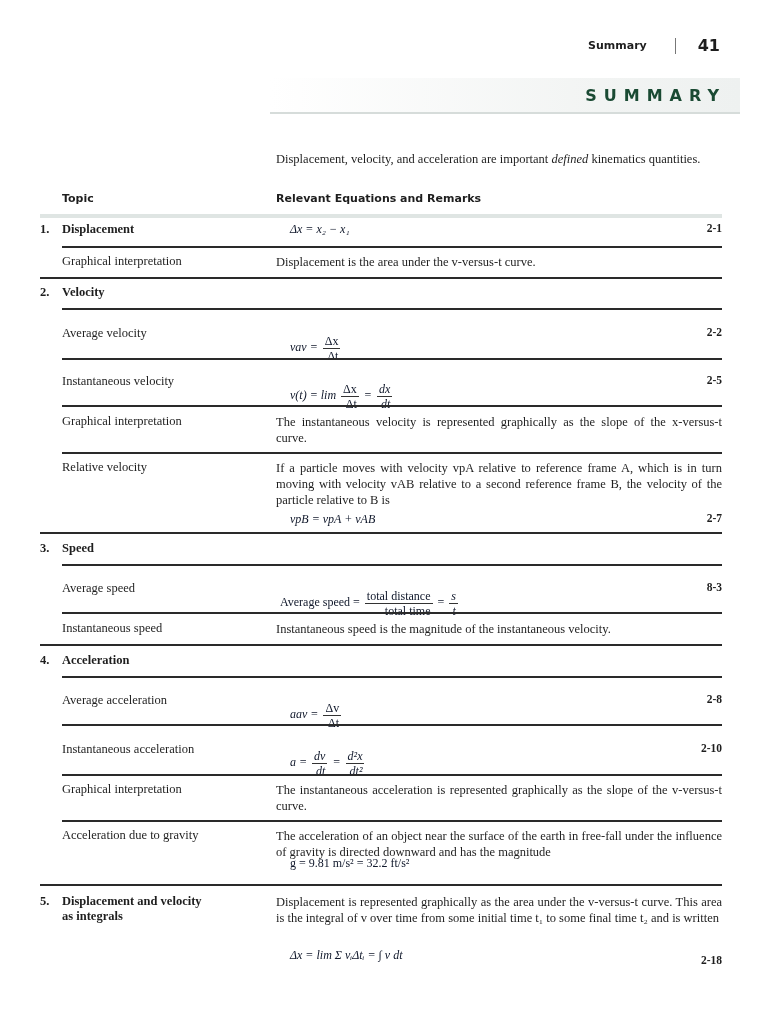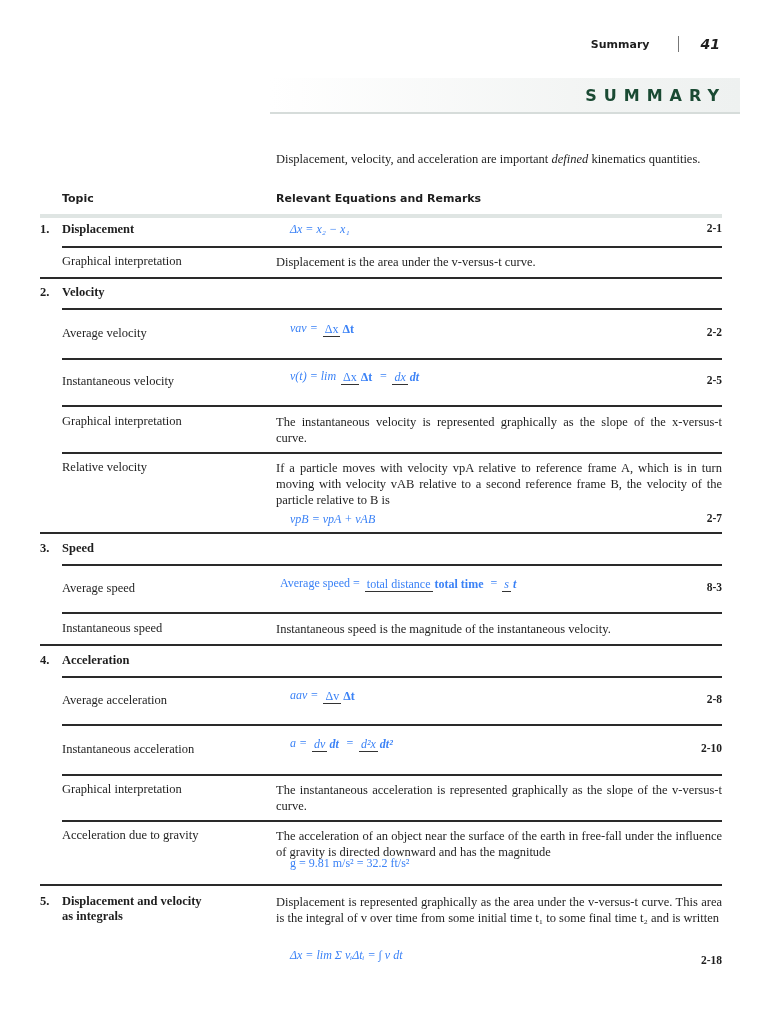--- a/index.html
+++ b/index.html
@@ -1,35 +1,35 @@
 <!DOCTYPE html>
 <html><head>
 <meta charset="utf-8">
 <style>
   html, body { margin: 0; padding: 0; background: #ffffff; }
   body { width: 768px; height: 1024px; position: relative; overflow: hidden; color: #1e1e1e; font-family: "Liberation Serif", serif; }
   .running-head { position: absolute; top: 36px; right: 48px; display: flex; align-items: center; font-family: "DejaVu Sans", sans-serif; font-weight: bold; font-size: 11px; }
   .running-head .sep { width: 1px; height: 16px; background: #777; margin: 0 22px 0 28px; }
-  .running-head .pg { font-size: 14px; font-style: italic; }
+  .running-head .pg { font-size: 16px; }
   .summary-band { position: absolute; top: 78px; left: 270px; width: 470px; height: 34px; background: linear-gradient(to right, #ffffff 0%, #f2f4f3 70%, #eef1f0 100%); border-bottom: 2px solid #d6dcda; }
   .summary-title { position: absolute; right: 14px; top: 8px; font-family: "DejaVu Sans", sans-serif; font-weight: bold; font-size: 16px; letter-spacing: 7px; color: #1a4a33; }
   .intro { position: absolute; top: 152px; left: 276px; font-size: 12.5px; }
   .col-head { position: absolute; top: 192px; font-family: "DejaVu Sans", sans-serif; font-weight: bold; font-size: 11px; }
   .head-rule { position: absolute; top: 214px; left: 40px; width: 682px; height: 4px; background: #dfe5e3; }
   .row { position: absolute; left: 40px; width: 682px; font-size: 12.5px; }
   .topic { position: absolute; left: 22px; }
   .topic.main { font-weight: bold; left: 0; }
   .topic.main .num { display: inline-block; width: 22px; }
   .remark { position: absolute; left: 236px; width: 446px; line-height: 16px; text-align: justify; }
-  .eq { position: absolute; left: 250px; font-style: italic; font-size: 12px; color: #3b82f6; }
+  .eq { position: absolute; left: 250px; font-style: italic; font-size: 12px; color: #0f172a; }
   .eqno { position: absolute; right: 0; font-weight: bold; font-size: 11.5px; }
   .rule { position: absolute; height: 1.5px; background: #2a2a2a; }
-  .frac { display: inline-flex; flex-direction: row; align-items: flex-start; vertical-align: middle; margin: 4px 2px; }
+  .frac { display: inline-flex; flex-direction: column; align-items: flex-end; vertical-align: middle; margin: 16px 2px; }
   .frac .n { border-bottom: 1px solid #333; padding: 0 2px; line-height: 14px; }
-  .frac .d { line-height: 14px; padding: 0 2px; font-weight: bold; }
+  .frac .d { line-height: 14px; padding: 0 2px; }
   .up { font-style: normal; }
 </style>
 </head>
 <body>
 
 <div class="running-head">
   <span>Summary</span>
   <span class="sep"></span>
   <span class="pg">41</span>
 </div>

